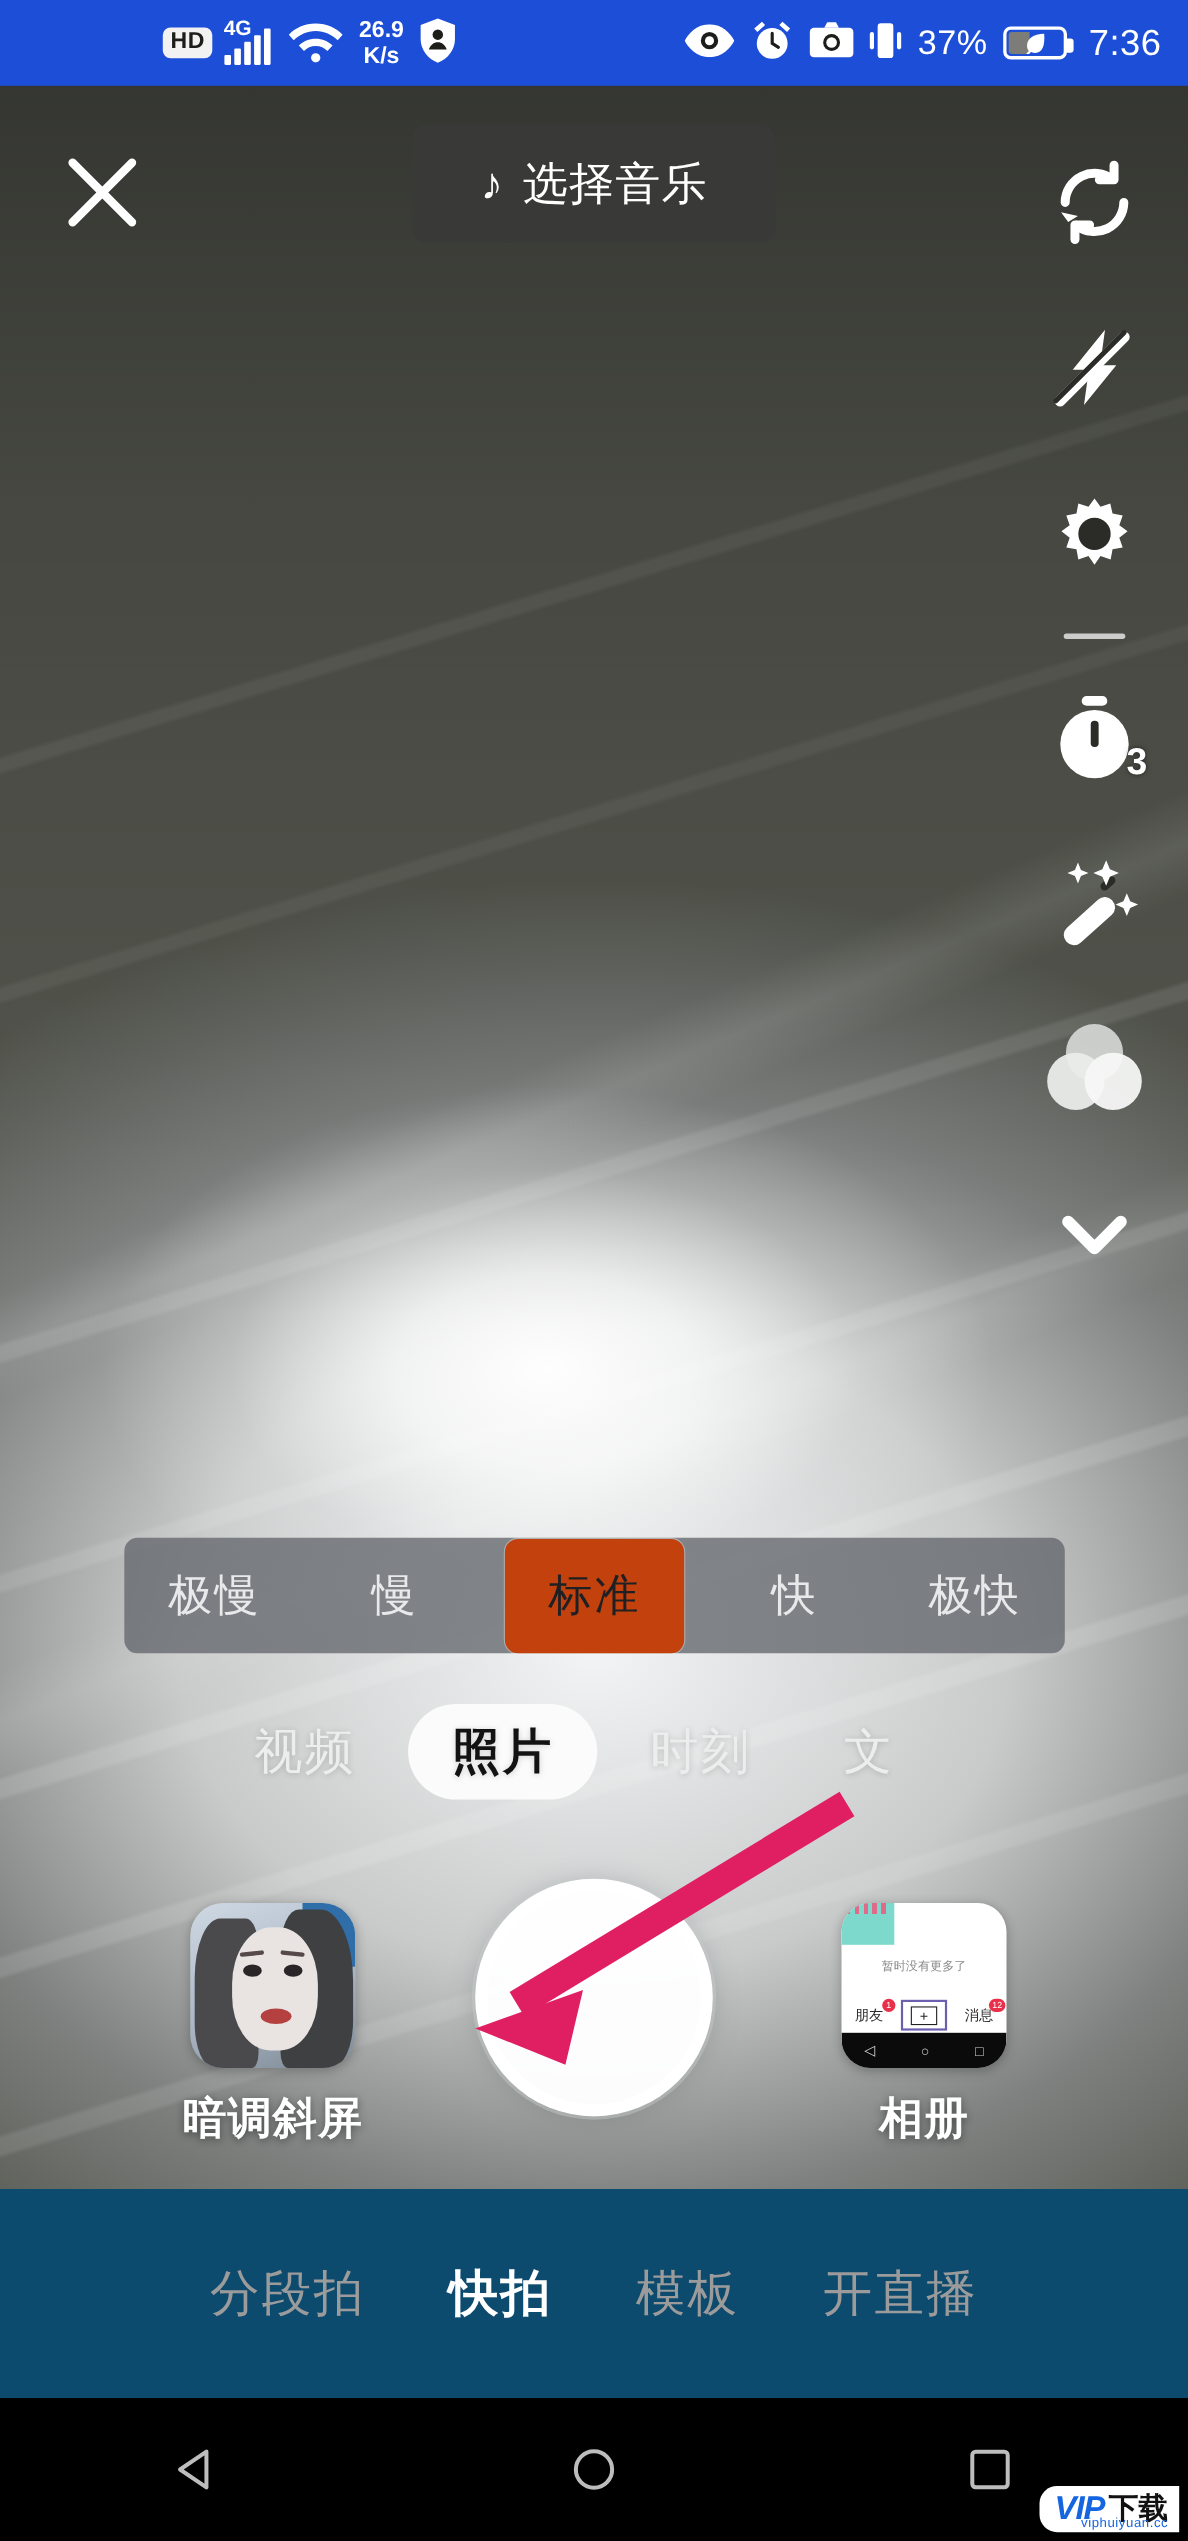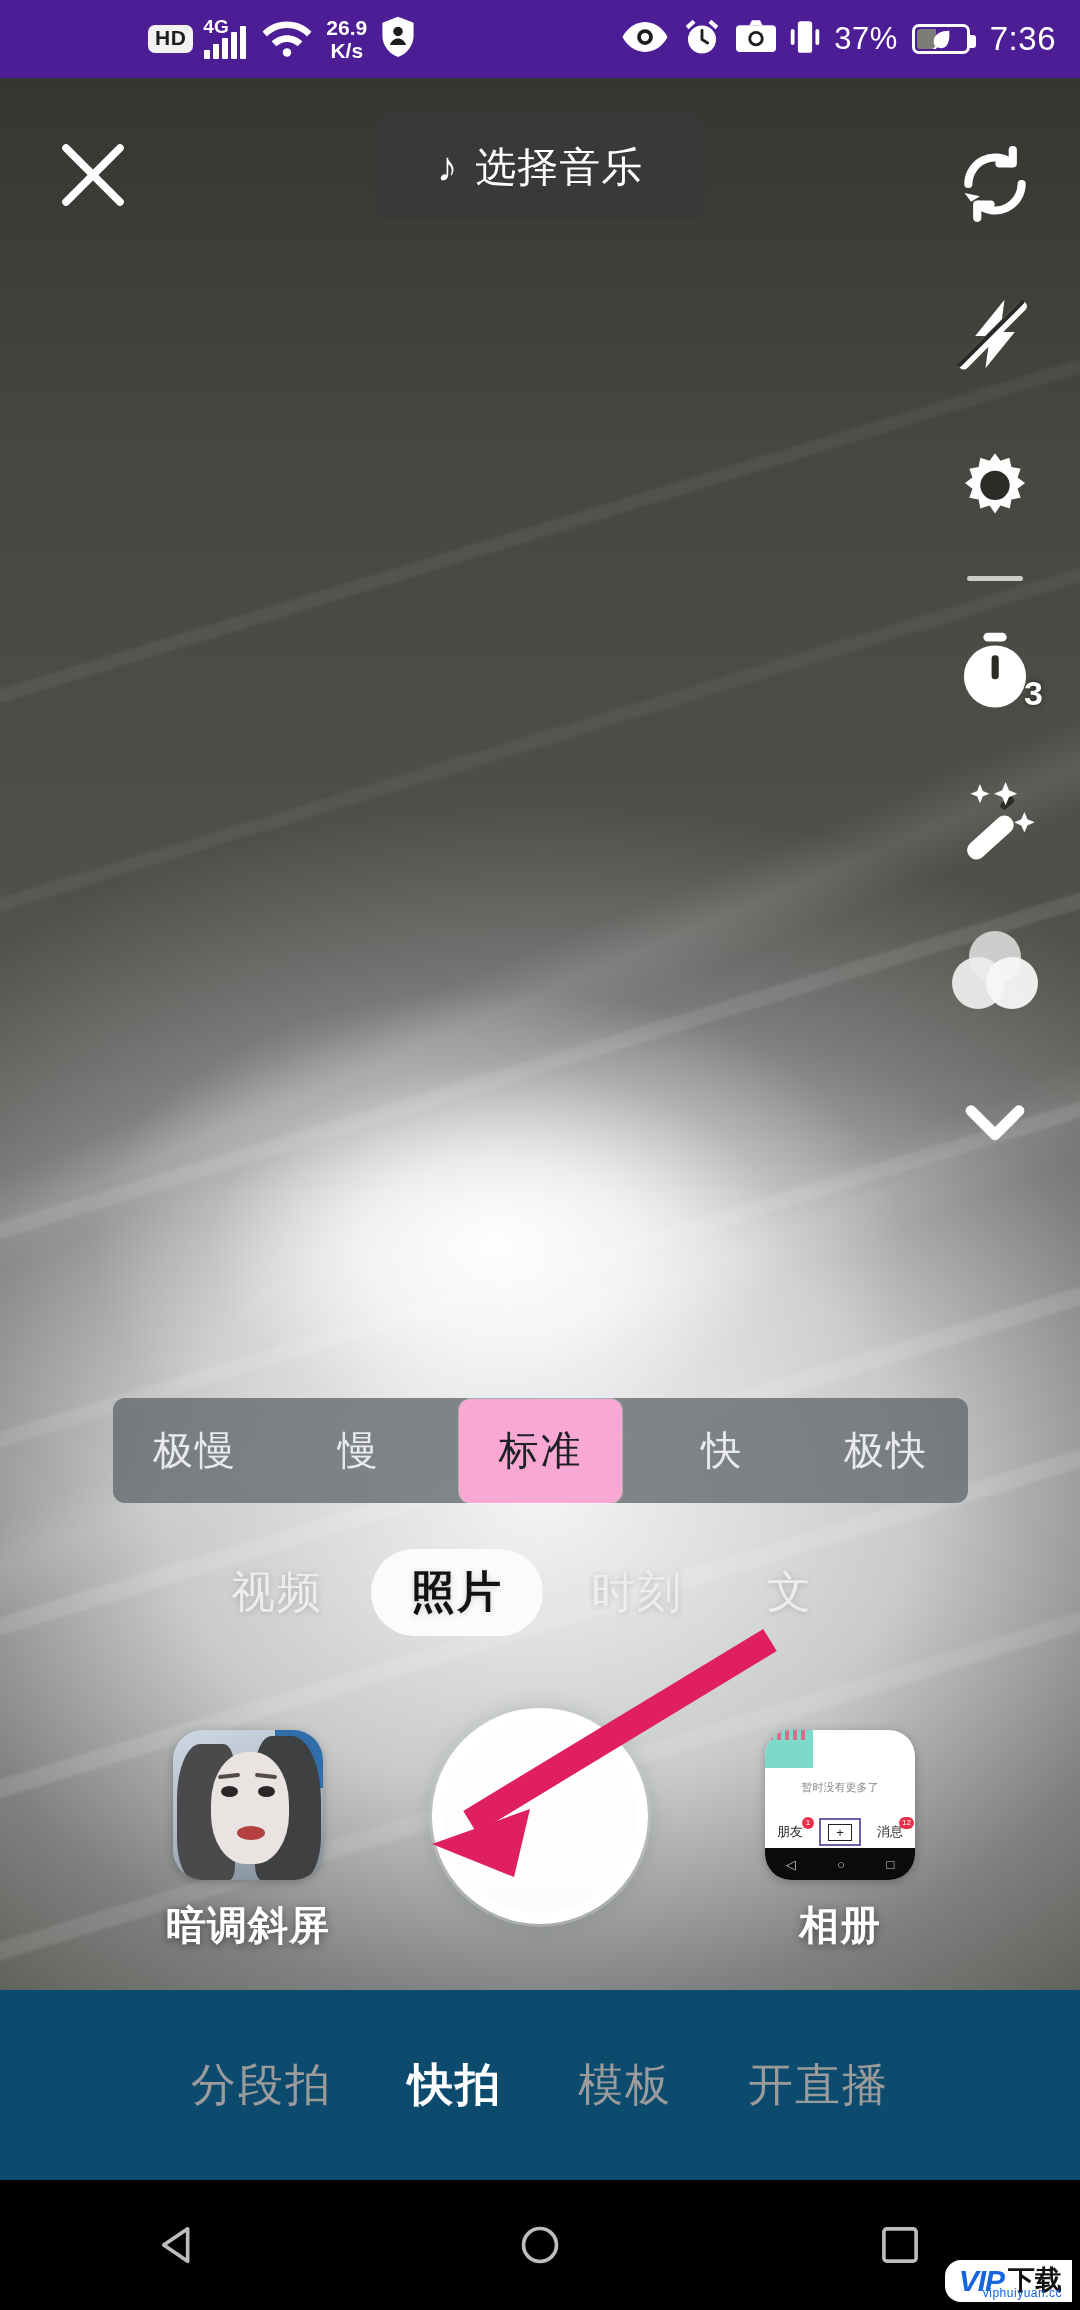--- a/index.html
+++ b/index.html
@@ -10,21 +10,21 @@
     overflow:hidden;
   }
   #screen {
     position:relative; width:1080px; height:2310px;
     background:#000; overflow:hidden;
   }
 
   
   #statusbar {
     position:absolute; top:0; left:0; width:1080px; height:78px;
-    background:#4c1d95;
+    background:#1d4ed8;
     display:flex; align-items:center;
     color:#fff;
     z-index:40;
   }
   .sb-left { display:flex; align-items:center; margin-left:148px; gap:10px; }
   .sb-right { display:flex; align-items:center; margin-left:auto; margin-right:24px; gap:14px; }
   .hd-badge {
     background:#f2f2f2; color:#1d1e19; font-size:21px; font-weight:700;
     border-radius:7px; padding:2px 7px 3px 7px; letter-spacing:0.5px;
     line-height:1.05;
@@ -131,21 +131,21 @@
     width:855px; height:105px; border-radius:12px;
     background:rgba(99,102,108,0.78);
     display:flex; align-items:center; z-index:20;
   }
   .speed-opt {
     flex:1; text-align:center; color:#e8e9ea;
     font-size:40px; letter-spacing:2px; cursor:pointer;
     height:100%; display:flex; align-items:center; justify-content:center;
   }
   .speed-opt.sel {
-    background:#f9a8d4; color:#1f2024; border-radius:12px;
+    background:#c2410c; color:#1f2024; border-radius:12px;
     height:104px; margin:18px; font-weight:400;
     box-shadow:0 0 0 1px rgba(255,255,255,0.35);
   }
 
   
   #mode-tabs {
     position:absolute; left:0; top:1537px; width:1044px; height:110px;
     display:flex; align-items:center; justify-content:center; gap:12px;
     z-index:20;
   }

